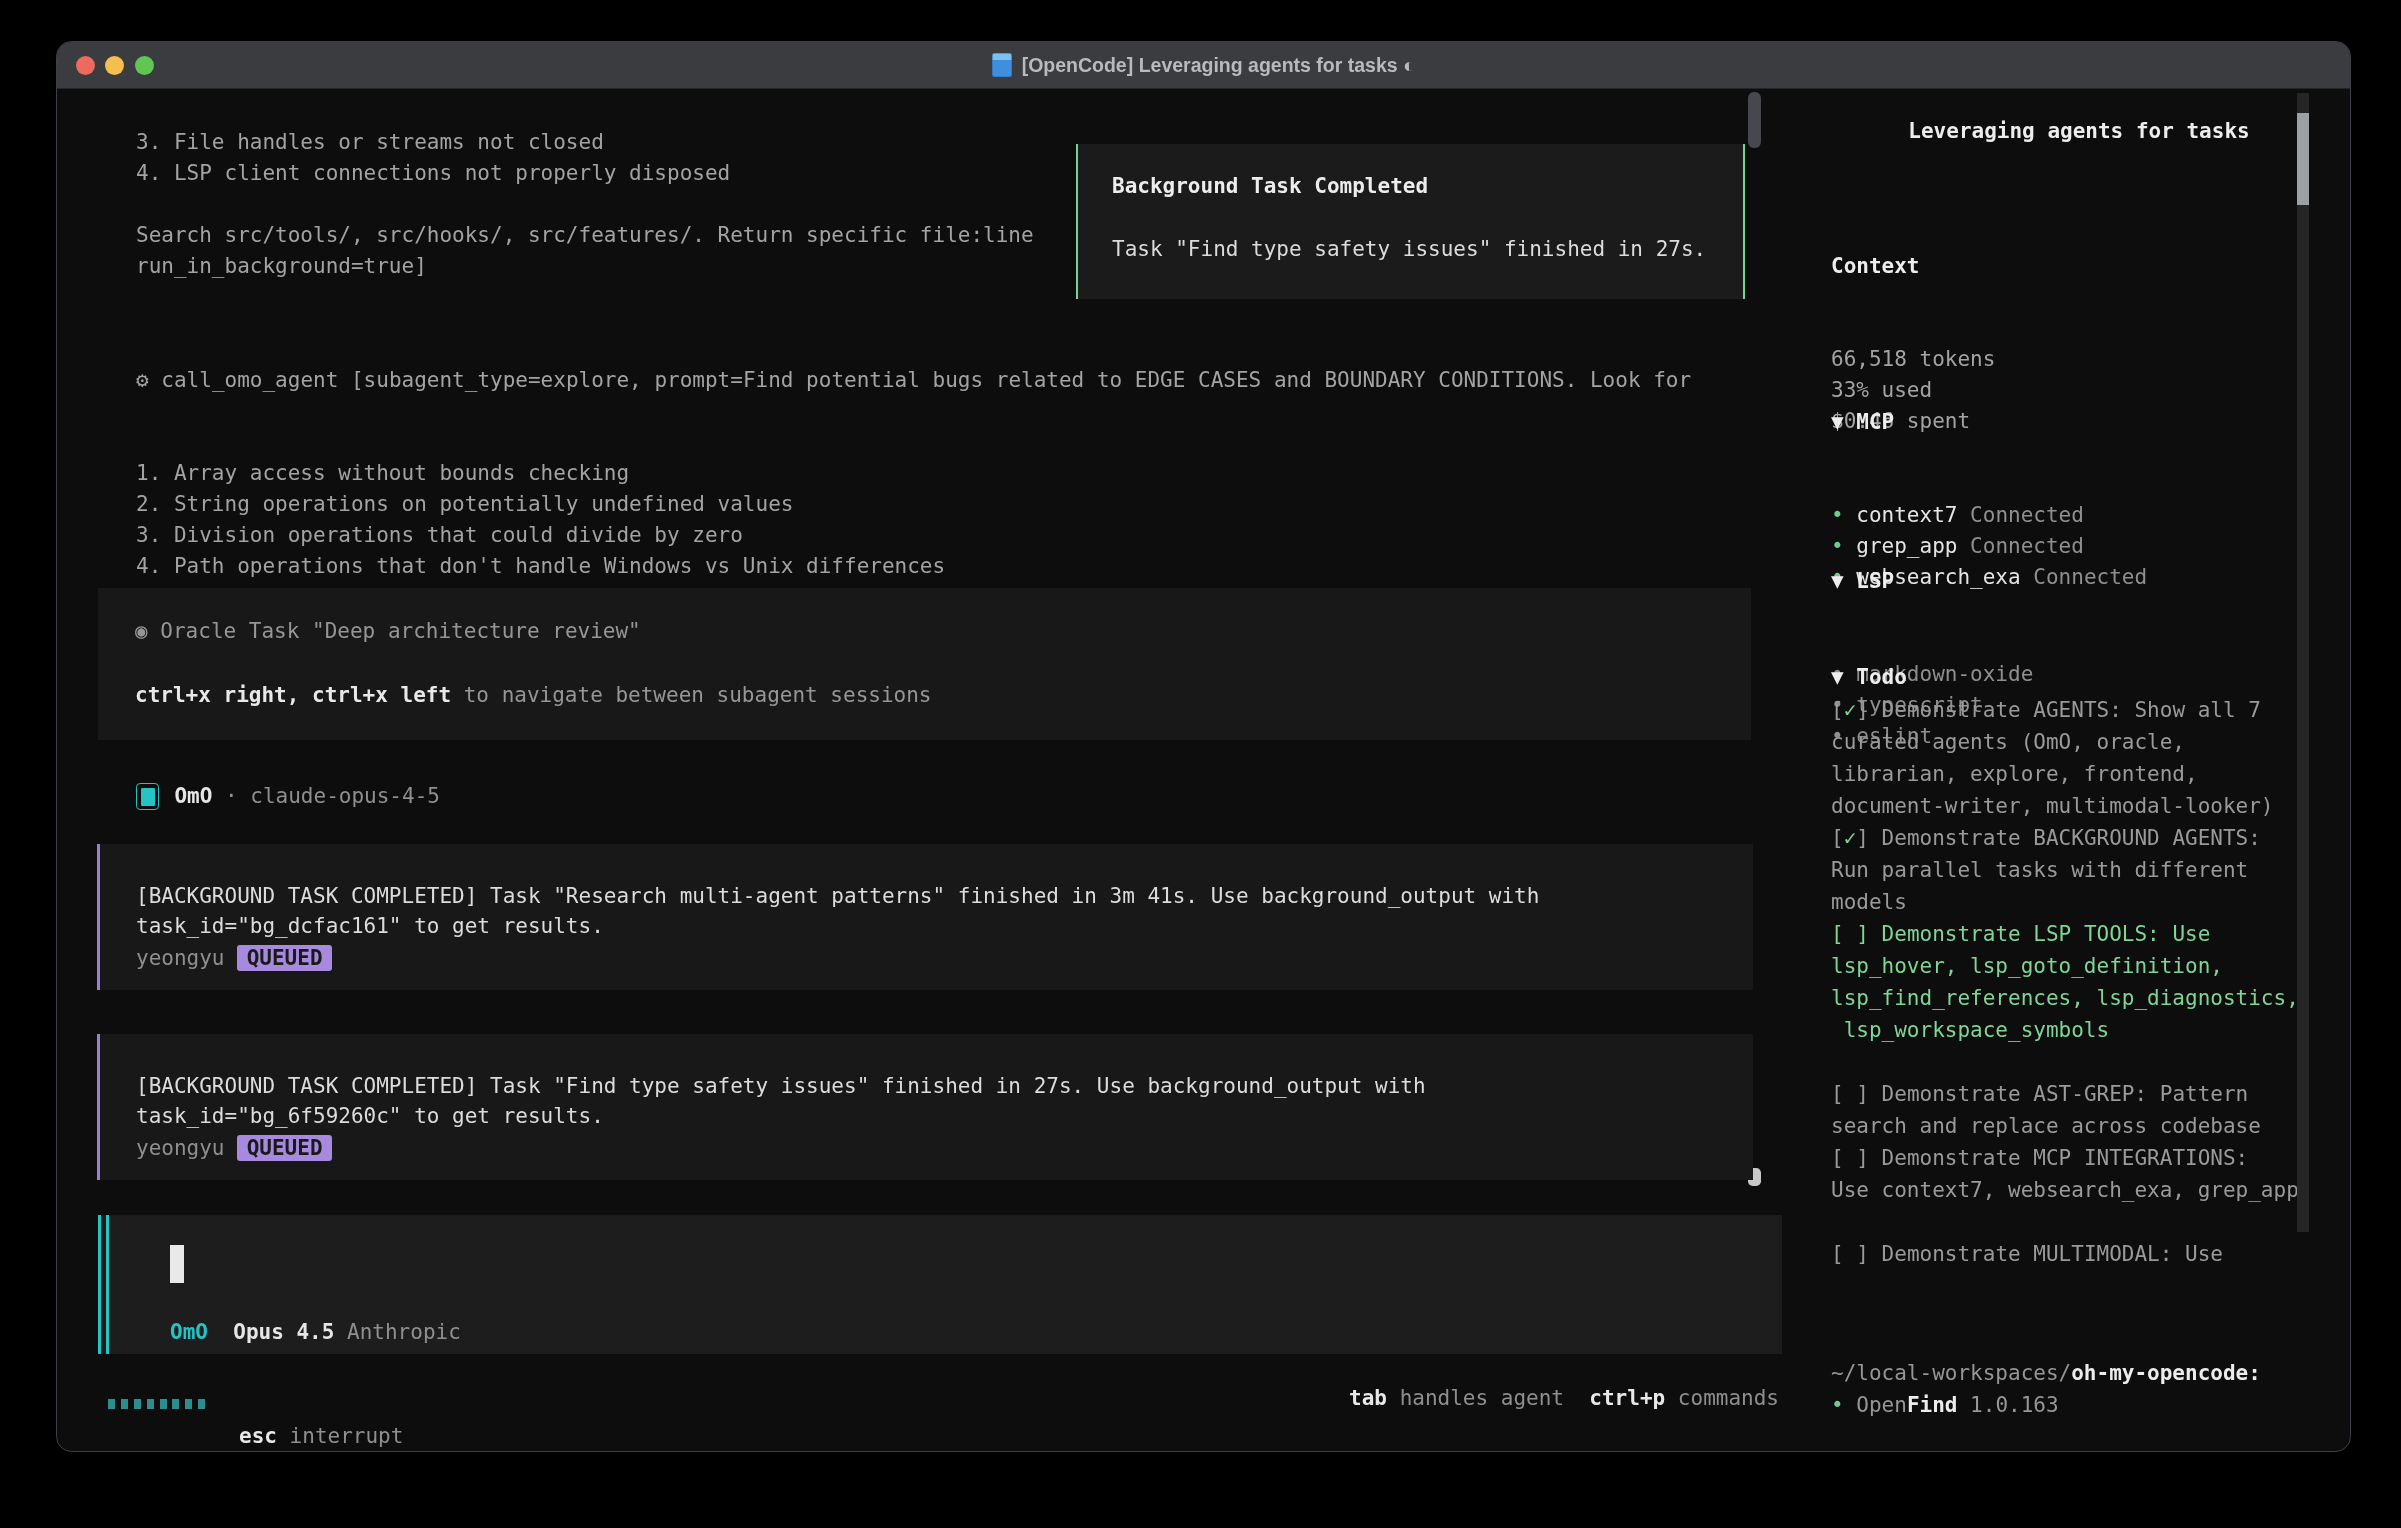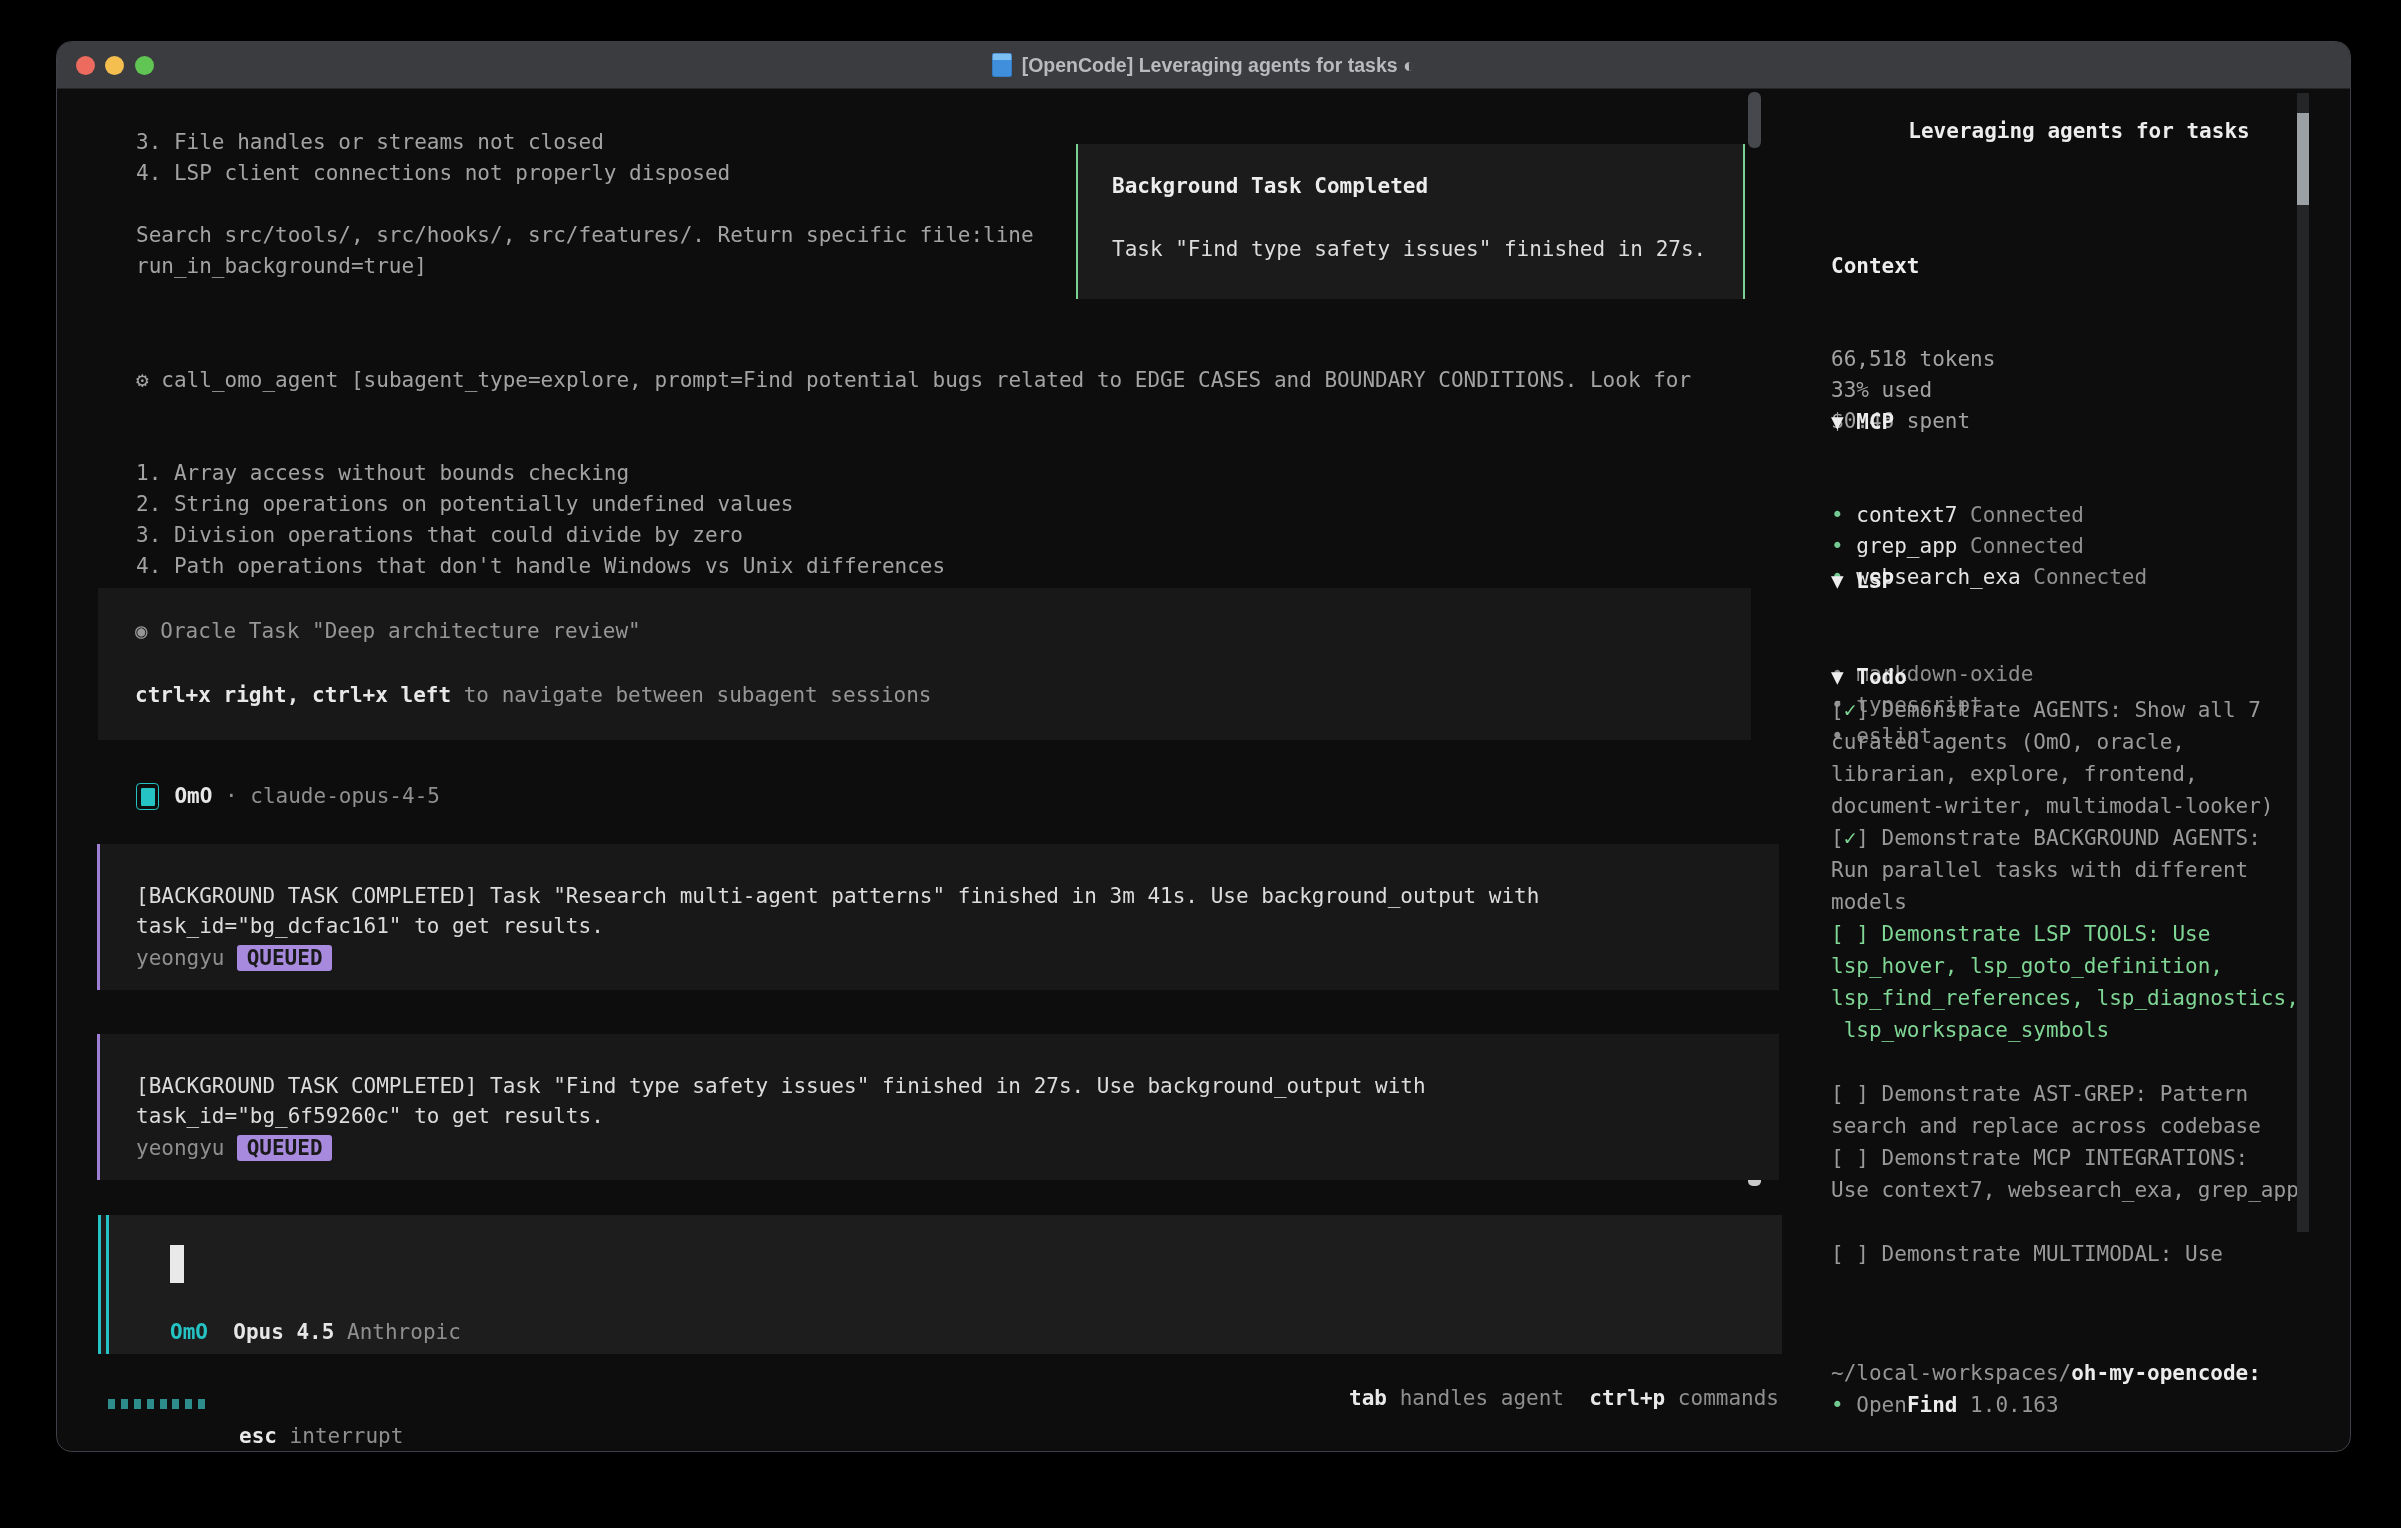--- a/index.html
+++ b/index.html
@@ -35,21 +35,21 @@
   .notif-body{position:absolute;left:34px;top:90px;color:#dcdcdc;}
   .toolcall{left:79px;top:261px;}
   .gear{color:#a3a3a3;}
   .oracle{left:41px;top:546px;width:1653px;height:152px;background:#181818;}
   .oracle-title{position:absolute;left:37px;top:28px;color:#969696;}
   .oracle-hint{position:absolute;left:37px;top:92px;color:#969696;}
   .hintkeys{color:#e8e8e8;font-weight:700;}
   .omo-header{left:79px;top:739px;display:flex;align-items:center;gap:15.4px;}
   .omo-icon{width:21px;height:25px;border:1.8px solid #25c3c3;border-radius:4.1px;position:relative;}
   .omo-icon .fill{position:absolute;inset:3.5px;background:#25c3c3;border-radius:1.2px;}
-  .taskbox{width:1653px;height:146px;background:#181818;border-left:3px solid #9d7fd6;padding-left:26px;}
+  .taskbox{width:1653px;height:146px;background:#181818;border-left:3px solid #9d7fd6;}
   .taskbox .l1{position:absolute;left:36px;top:37px;color:#dcdcdc;}
   .taskbox .l2{position:absolute;left:36px;top:67px;color:#dcdcdc;}
   .taskbox .meta{position:absolute;left:36px;top:99px;color:#8f8f8f;}
   .badge{background:#a78ade;color:#1a1a1a;font-weight:700;padding:0.6px 9.5px;border-radius:3px;}
   .inputbox{left:41px;top:1173px;width:1681px;height:139px;background:#1d1d1d;border-left:3px solid #25c3c3;}
   .inputbar2{position:absolute;left:5.3px;top:0;bottom:0;width:3px;background:#25c3c3;}
   .cursor{position:absolute;left:69px;top:29.5px;width:14px;height:38px;background:#e9e9e9;}
   .model-line{position:absolute;left:69px;top:102px;text-align:right;}
   
   .sb-main-t1{left:1691px;top:50px;width:13px;height:56px;background:#46484d;border-radius:5.9px;}

